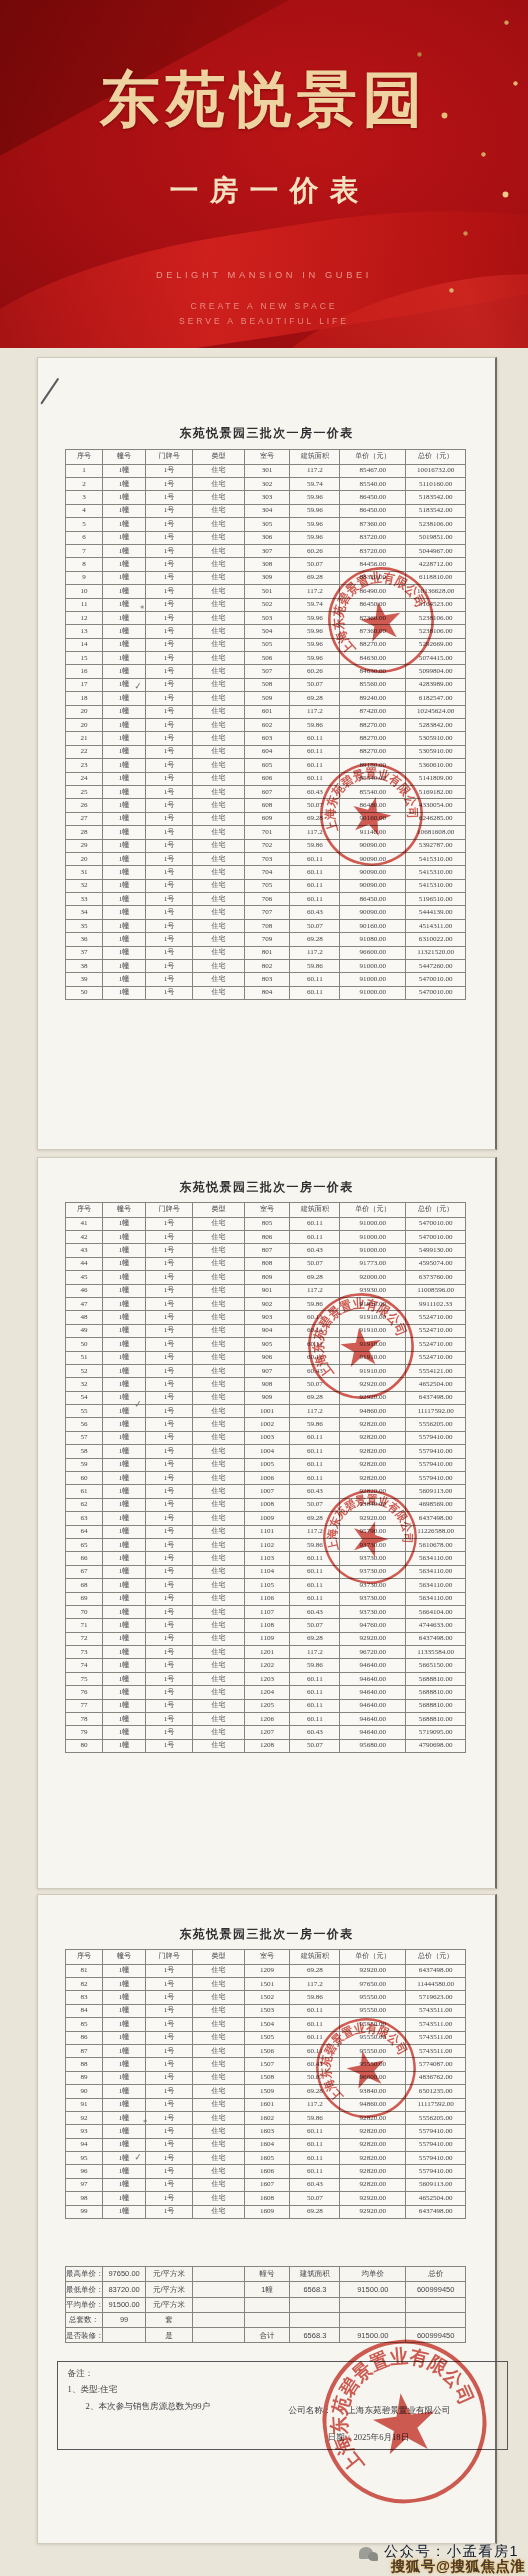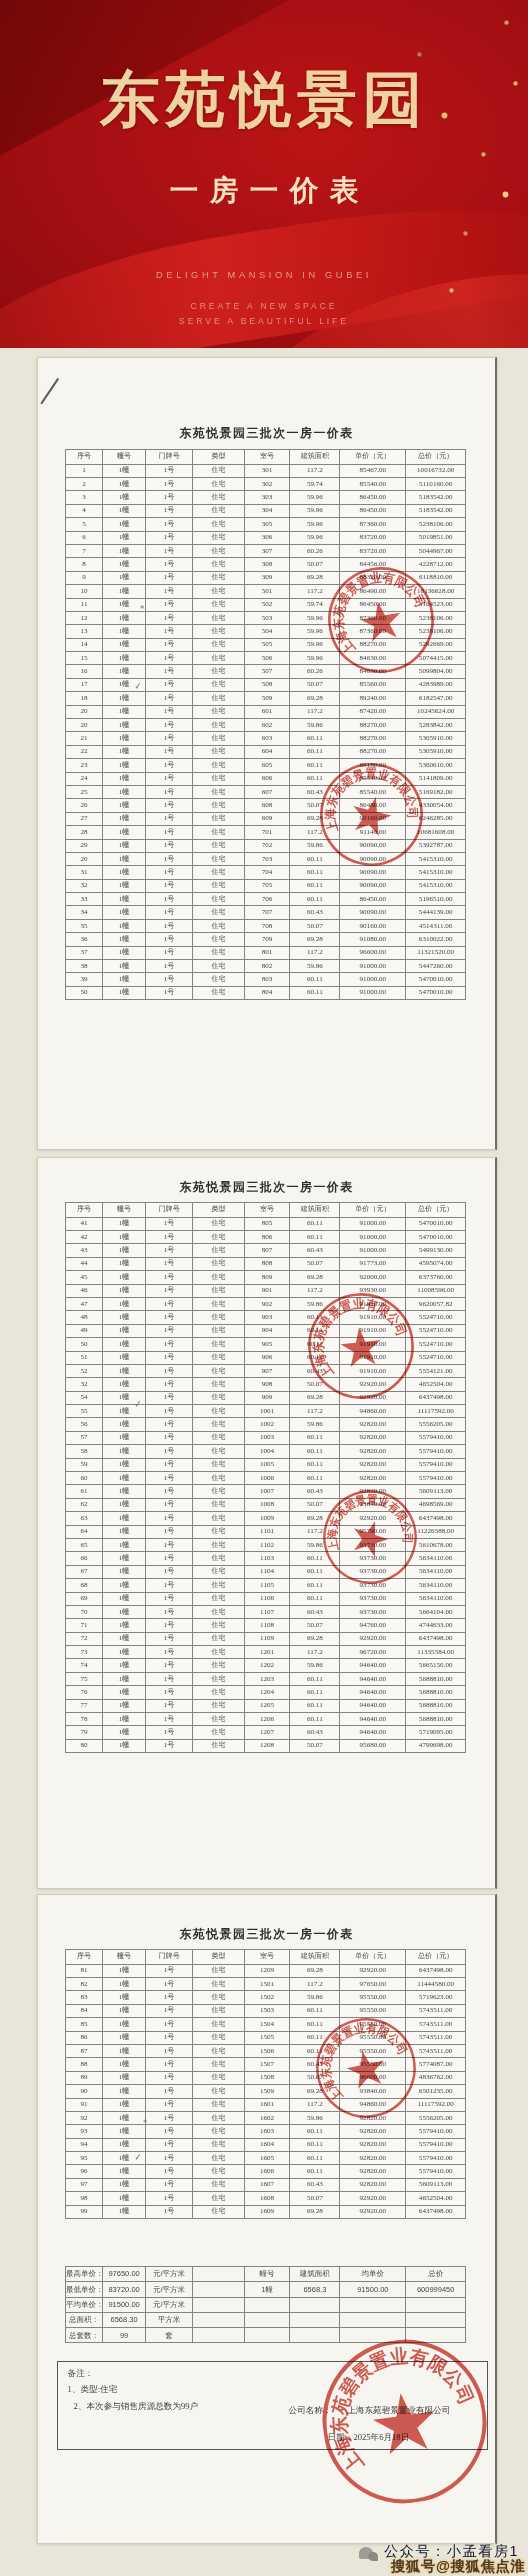--- a/index.html
+++ b/index.html
@@ -52,24 +52,24 @@
   table.price th,table.price td{border:0.7px solid #85857f;text-align:center;
         padding:0;height:12.4px;line-height:1;font-weight:400;overflow:hidden;white-space:nowrap;}
   table.price th{height:13.6px;font-size:7.1px;}
 
   table.summary{position:absolute;left:27px;top:371px;width:401px;border-collapse:collapse;
         font-family:Liberation Sans, sans-serif;font-size:7.5px;color:#45454a;table-layout:fixed;}
   table.summary td{border:0.7px solid #85857f;text-align:center;height:14.3px;padding:0;
         line-height:1;overflow:hidden;white-space:nowrap;}
 
   .notes-box{position:absolute;left:18.6px;top:466px;width:429px;height:87px;
-        border:1.4px solid #55555a;font-family:"Liberation Serif",serif;color:#3c3c40;font-size:8.6px;}
+        border:1.4px solid #55555a;font-family:"Liberation Serif",serif;color:#3c3c40;font-size:8.6px;padding-left:20px;}
   .notes-label{position:absolute;left:10px;top:5.7px;}
   .note-item1{position:absolute;left:10px;top:22px;}
-  .note-item2{position:absolute;left:16px;top:39px;font-family:Liberation Serif, serif;}
+  .note-item2{position:absolute;left:28px;top:39px;font-family:Liberation Serif, serif;}
   .company-line{position:absolute;left:231px;top:43px;}
   .company-name{margin-left:15.7px;}
   .date-line{position:absolute;left:270px;top:70px;}
 
   
   .pen-stroke{position:absolute;left:41px;top:403px;width:31px;height:1.8px;background:#5c5c60;
         transform:rotate(-56deg);transform-origin:left center;border-radius:1.4px;}
   .check-mark{position:absolute;color:#79796f;font-size:9.3px;transform:rotate(-6deg);
         font-family:"DejaVu Sans",sans-serif;}
   .star-mark{position:absolute;color:#6f6f6a;font-size:8.6px;font-family:"DejaVu Sans",sans-serif;}
@@ -619,21 +619,21 @@
             <td>11008596.00</td>
           </tr>
           <tr>
             <td>47</td>
             <td>1幢</td>
             <td>1号</td>
             <td>住宅</td>
             <td>902</td>
             <td>59.86</td>
             <td>91910.00</td>
-            <td>9620057.82</td>
+            <td>9911102.33</td>
           </tr>
           <tr>
             <td>48</td>
             <td>1幢</td>
             <td>1号</td>
             <td>住宅</td>
             <td>903</td>
             <td>60.11</td>
             <td>91910.00</td>
             <td>5524710.00</td>
@@ -1216,38 +1216,38 @@
             <td>平均单价：</td>
             <td>91500.00</td>
             <td>元/平方米</td>
             <td></td>
             <td></td>
             <td></td>
             <td></td>
             <td></td>
           </tr>
           <tr>
-            <td>总面积：</td>
-            <td>6568.30</td>
-            <td>平方米</td>
-            <td></td>
-            <td></td>
-            <td></td>
-            <td></td>
-            <td></td>
-          </tr>
-          <tr>
             <td>总套数：</td>
             <td>99</td>
             <td>套</td>
             <td></td>
             <td></td>
             <td></td>
             <td></td>
             <td></td>
+          </tr>
+          <tr>
+            <td>是否装修：</td>
+            <td></td>
+            <td>是</td>
+            <td></td>
+            <td>合计</td>
+            <td>6568.3</td>
+            <td>91500.00</td>
+            <td>600999450</td>
           </tr>
         </tbody>
       </table>
     <div class="notes-box">
       <div class="notes-label">备注：</div>
       <div class="note-item1">1、类型:住宅</div>
       <div class="note-item2">2、本次参与销售房源总数为99户</div>
       <div class="company-line">
         <span>公司名称：</span><span class="company-name">上海东苑碧景置业有限公司</span>
       </div>

